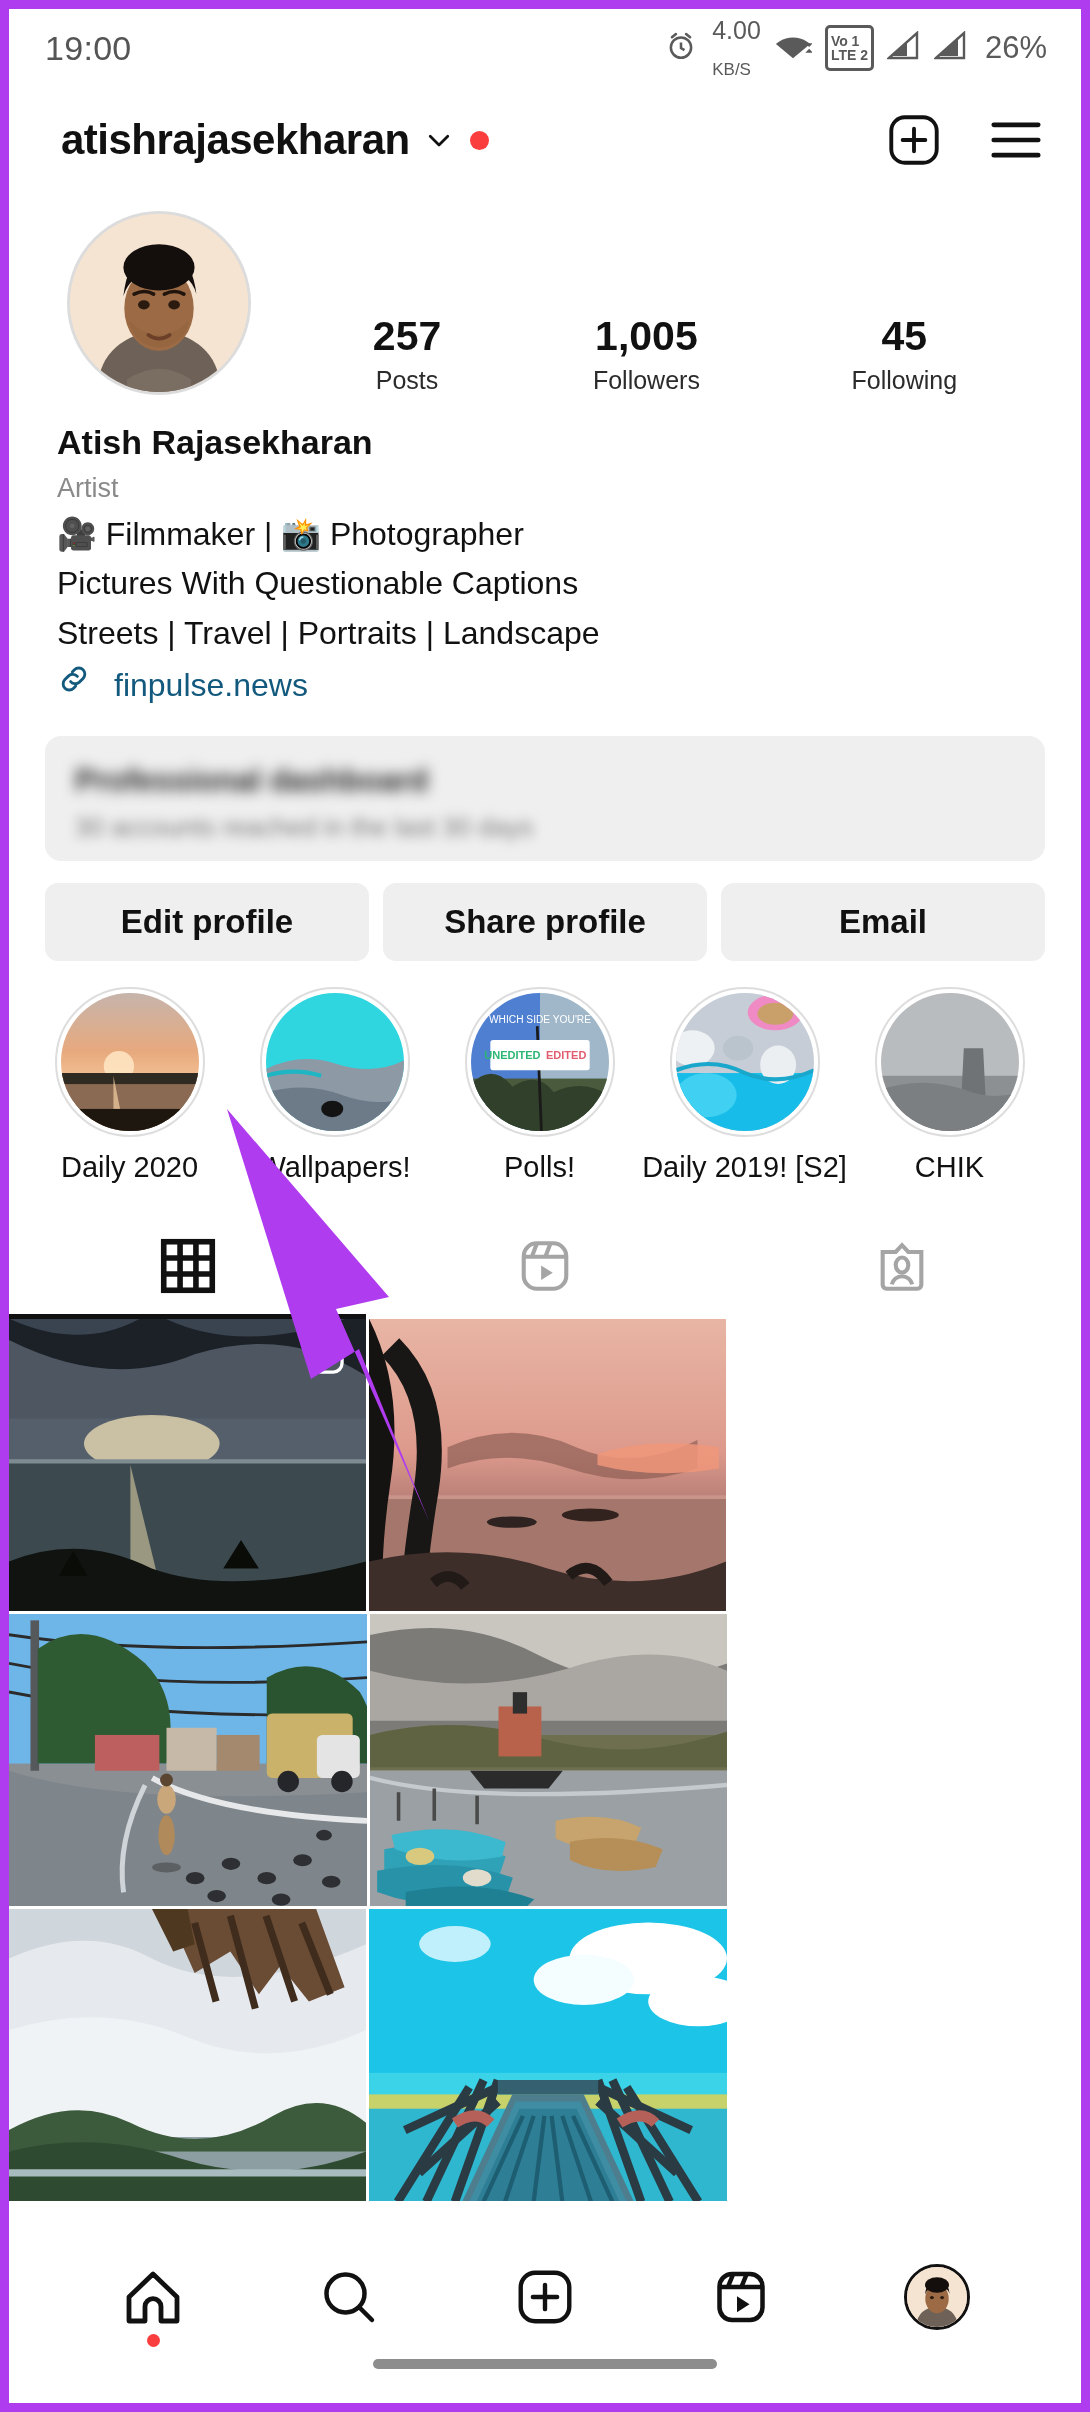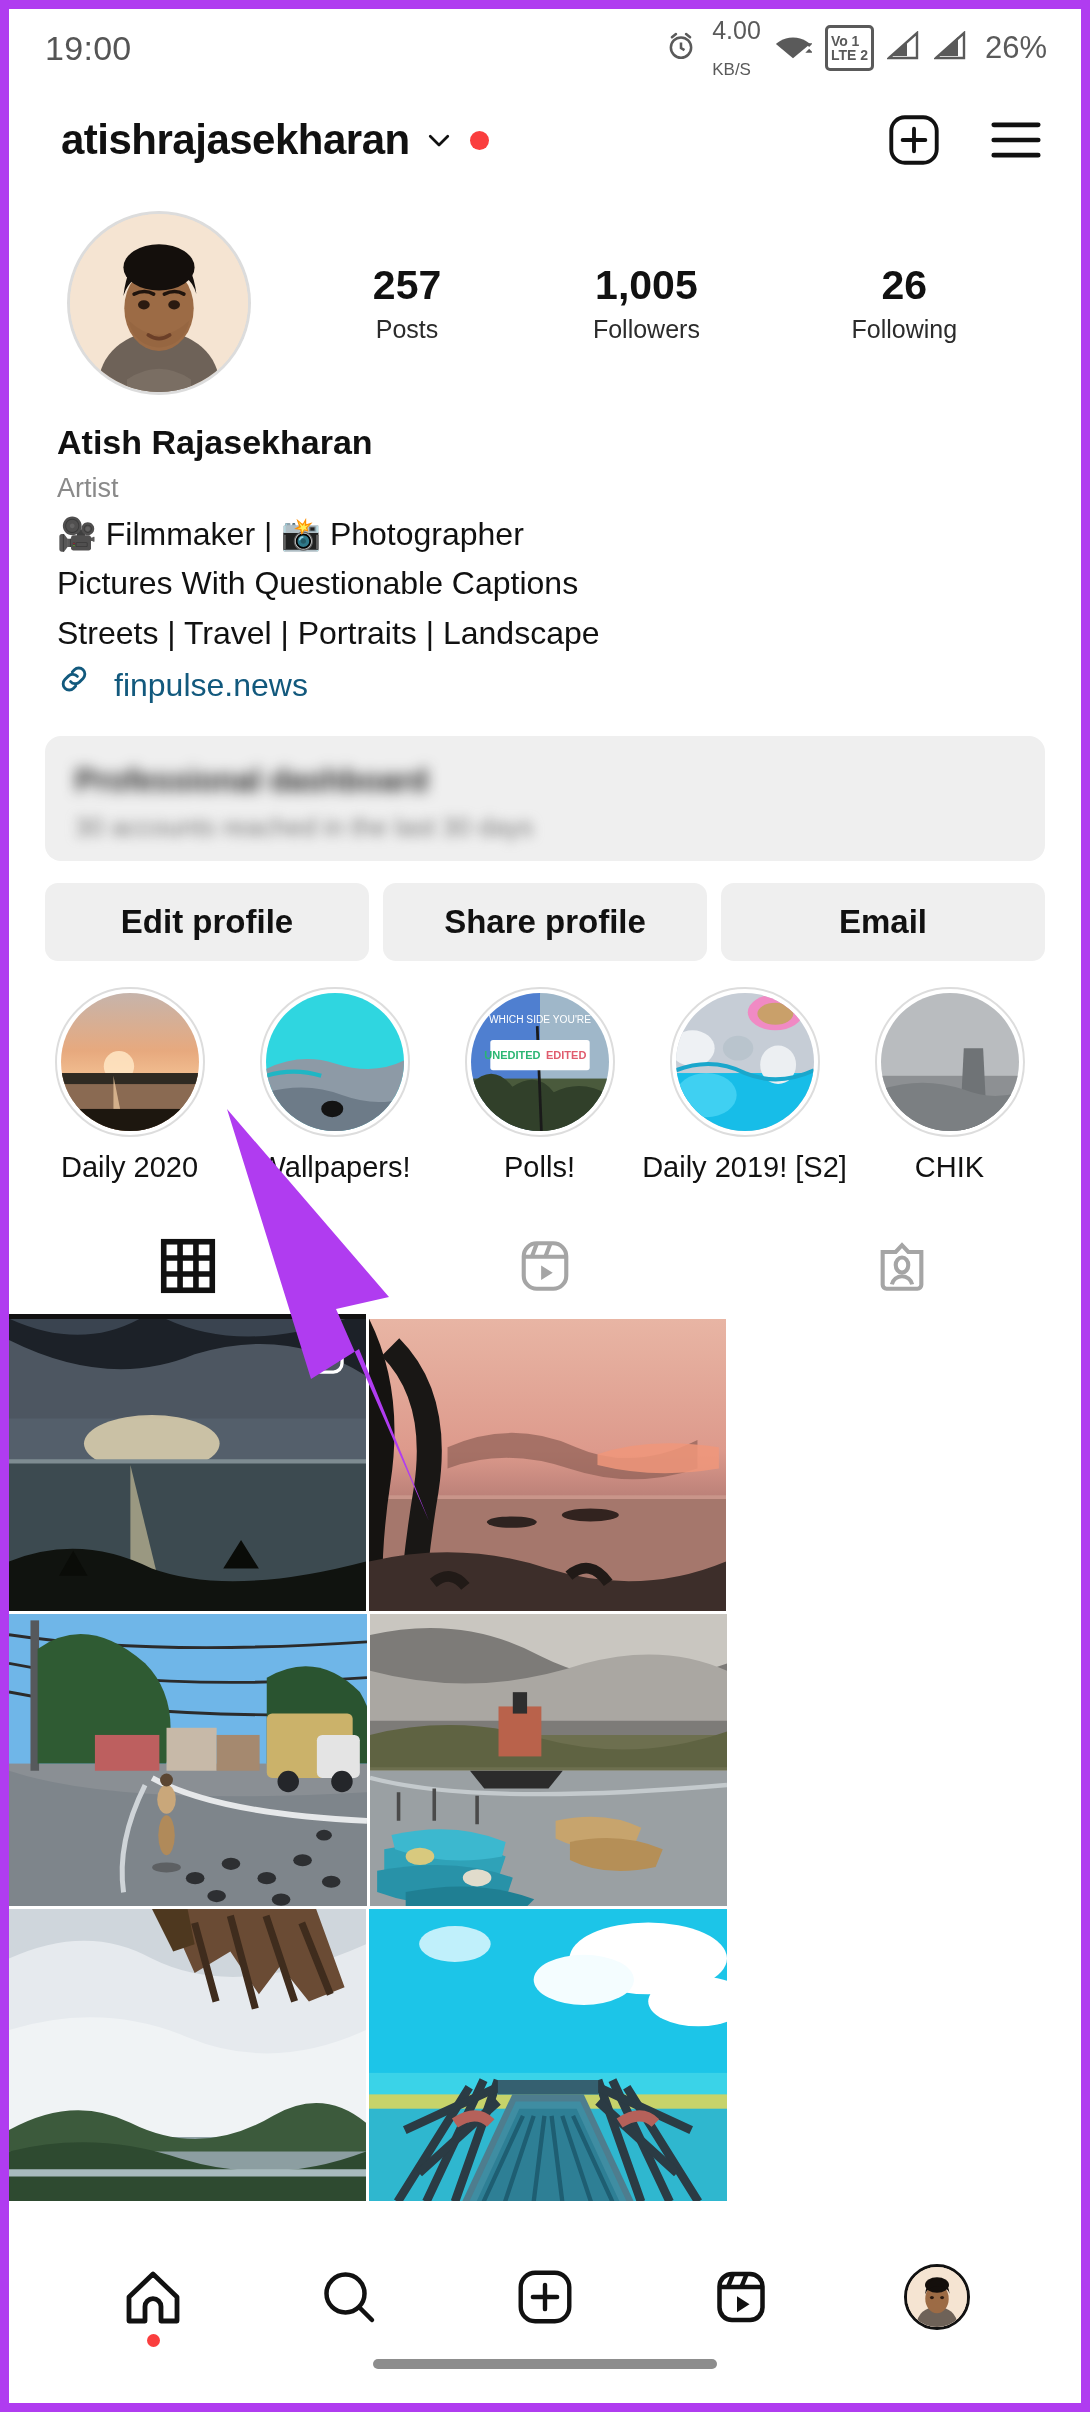--- a/index.html
+++ b/index.html
@@ -47,21 +47,21 @@
     height:86px; display:flex; align-items:center;
     padding:0 36px 0 52px; margin-top:10px;
   }
   .uname { font-size:42px; font-weight:bold; color:#111; letter-spacing:-.5px; }
   .chev { margin-left:14px; color:#111; display:flex; align-items:center; }
   .reddot { width:19px; height:19px; border-radius:50%; background:#fa3e3e; margin-left:16px; }
   .hdr-right { margin-left:auto; display:flex; align-items:center; gap:44px; }
   .icon-btn { display:flex; align-items:center; justify-content:center; }
 
   
-  .ptop { display:flex; align-items:center; padding:28px 42px 0 58px; }
+  .ptop { display:flex; align-items:flex-end; padding:28px 42px 0 58px; }
   .avatar-wrap {
     width:184px; height:184px; border-radius:50%;
     padding:3px; background:#dcdcdc; flex:none;
   }
   .avatar {
     width:100%; height:100%; border-radius:50%; overflow:hidden;
     background:#f3e2d0; position:relative;
   }
   .stats { flex:1; display:flex; justify-content:space-around; padding:0 6px 0 46px; }
   .stat { text-align:center; }
@@ -223,21 +223,21 @@
     <div class="stats">
       <div class="stat">
         <div class="n">257</div>
         <div class="l">Posts</div>
       </div>
       <div class="stat">
         <div class="n">1,005</div>
         <div class="l">Followers</div>
       </div>
       <div class="stat">
-        <div class="n">26</div>
+        <div class="n">45</div>
         <div class="l">Following</div>
       </div>
     </div>
   </div>
 
   <div class="bio">
     <div class="name">Atish Rajasekharan</div>
     <div class="cat">Artist</div>
     <div class="line">🎥 Filmmaker | 📸 Photographer</div>
     <div class="line">Pictures With Questionable Captions</div>

